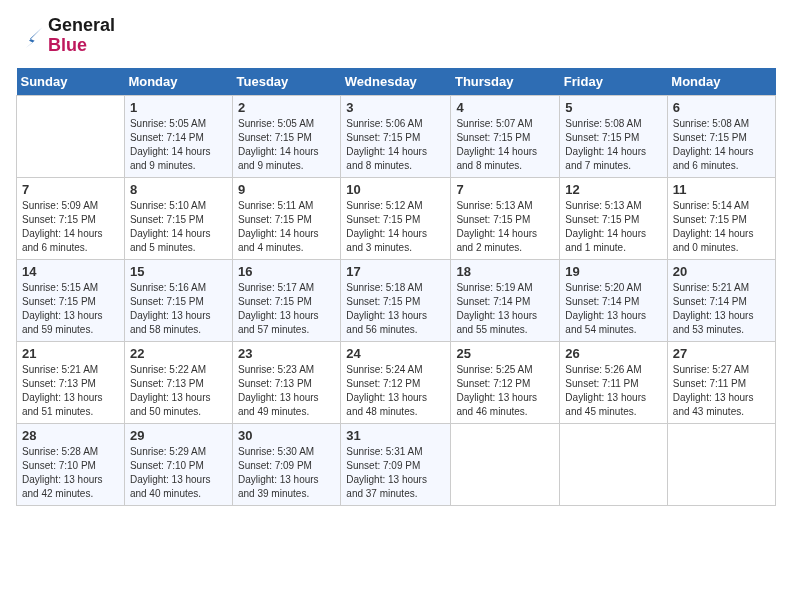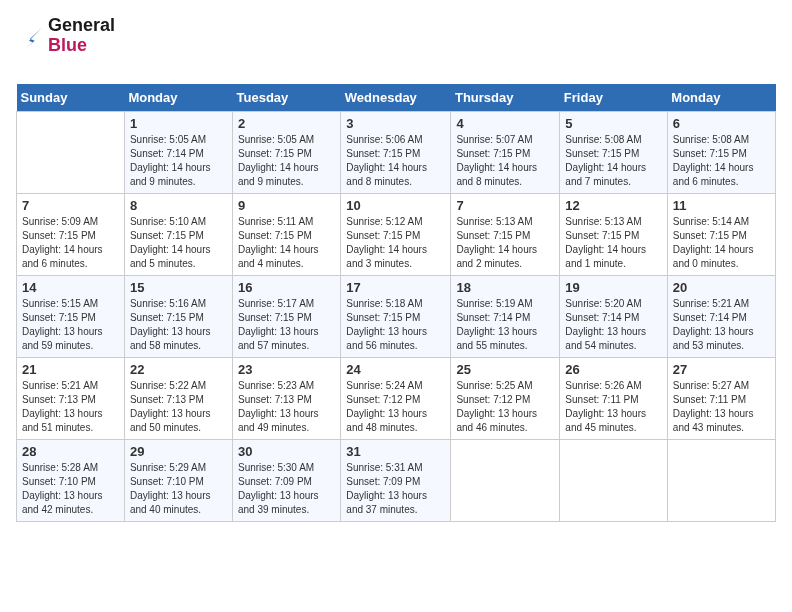--- a/index.html
+++ b/index.html
@@ -7,21 +7,21 @@
       font-family: Arial, sans-serif;
       background: #fff;
       width: 792px;
       min-height: 612px;
       padding: 16px;
     }
     .header {
       display: flex;
       justify-content: space-between;
       align-items: flex-start;
-      margin-bottom: 28px;
+      margin-bottom: 12px;
     }
     .logo {
       display: flex;
       align-items: center;
       gap: 4px;
     }
     .logo-text {
       font-size: 18px;
       font-weight: bold;
       color: #1a1a1a;

